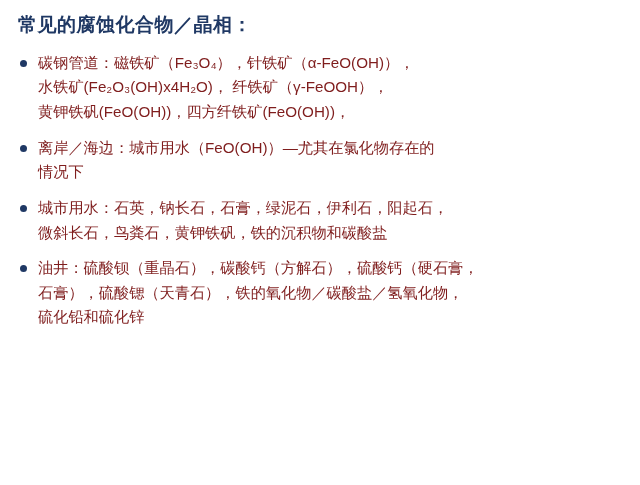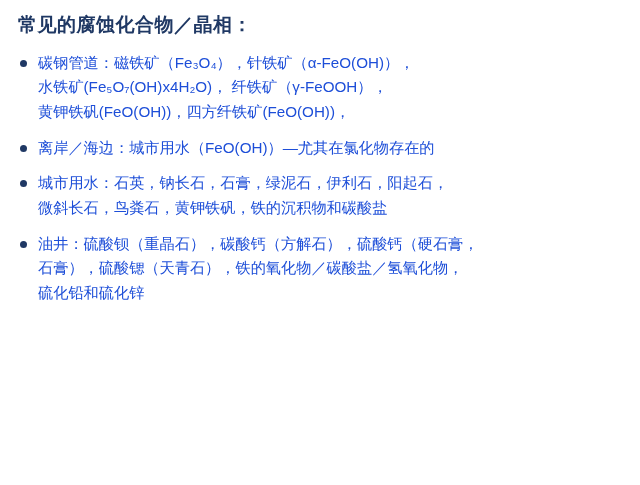--- a/index.html
+++ b/index.html
@@ -31,21 +31,21 @@
   }
   .bullet-list {
     list-style: none;
     margin: 0;
     padding: 0;
   }
   .bullet {
     position: relative;
     padding-left: 22px;
     margin-bottom: 11px;
-    color: #1d4ed8;
+    color: #7f1d1d;
     font-size: 15.2px;
     line-height: 1.62;
   }
   .bullet:before {
     content: "";
     position: absolute;
     left: 4px;
     top: 9px;
     width: 7px;
     height: 7px;
@@ -61,27 +61,28 @@
 <body>
 
 <div class="slide">
 
   <div class="title">常见的腐蚀化合物／晶相：</div>
 
   <ul class="bullet-list">
 
     <li class="bullet">
       <span class="line">碳钢管道：磁铁矿（Fe₃O₄），针铁矿（α-FeO(OH)），</span>
-      <span class="line">水铁矿(Fe₅O₇(OH)x4H₂O)，  纤铁矿（γ-FeOOH），</span>
+      <span class="line">水铁矿(Fe₂O₃(OH)x4H₂O)，  纤铁矿（γ-FeOOH），</span>
       <span class="line">黄钾铁矾(FeO(OH))，四方纤铁矿(FeO(OH))，</span>
     </li>
 
 
     <li class="bullet">
       <span class="line">离岸／海边：城市用水（FeO(OH)）—尤其在氯化物存在的</span>
+      <span class="line">情况下</span>
     </li>
 
     <li class="bullet">
       <span class="line">城市用水：石英，钠长石，石膏，绿泥石，伊利石，阳起石，</span>
       <span class="line">微斜长石，鸟粪石，黄钾铁矾，铁的沉积物和碳酸盐</span>
     </li>
 
     <li class="bullet">
       <span class="line">油井：硫酸钡（重晶石），碳酸钙（方解石），硫酸钙（硬石膏，</span>
       <span class="line">石膏），硫酸锶（天青石），铁的氧化物／碳酸盐／氢氧化物，</span>

